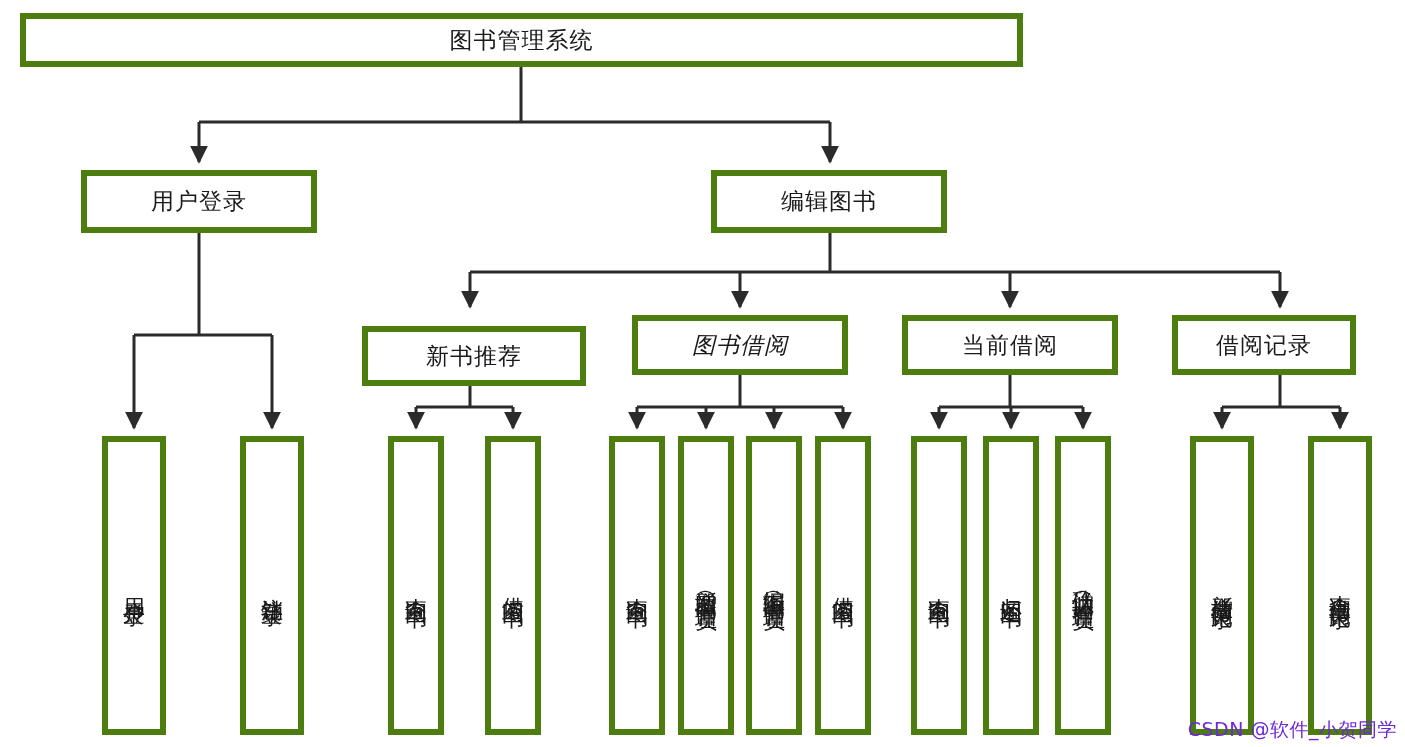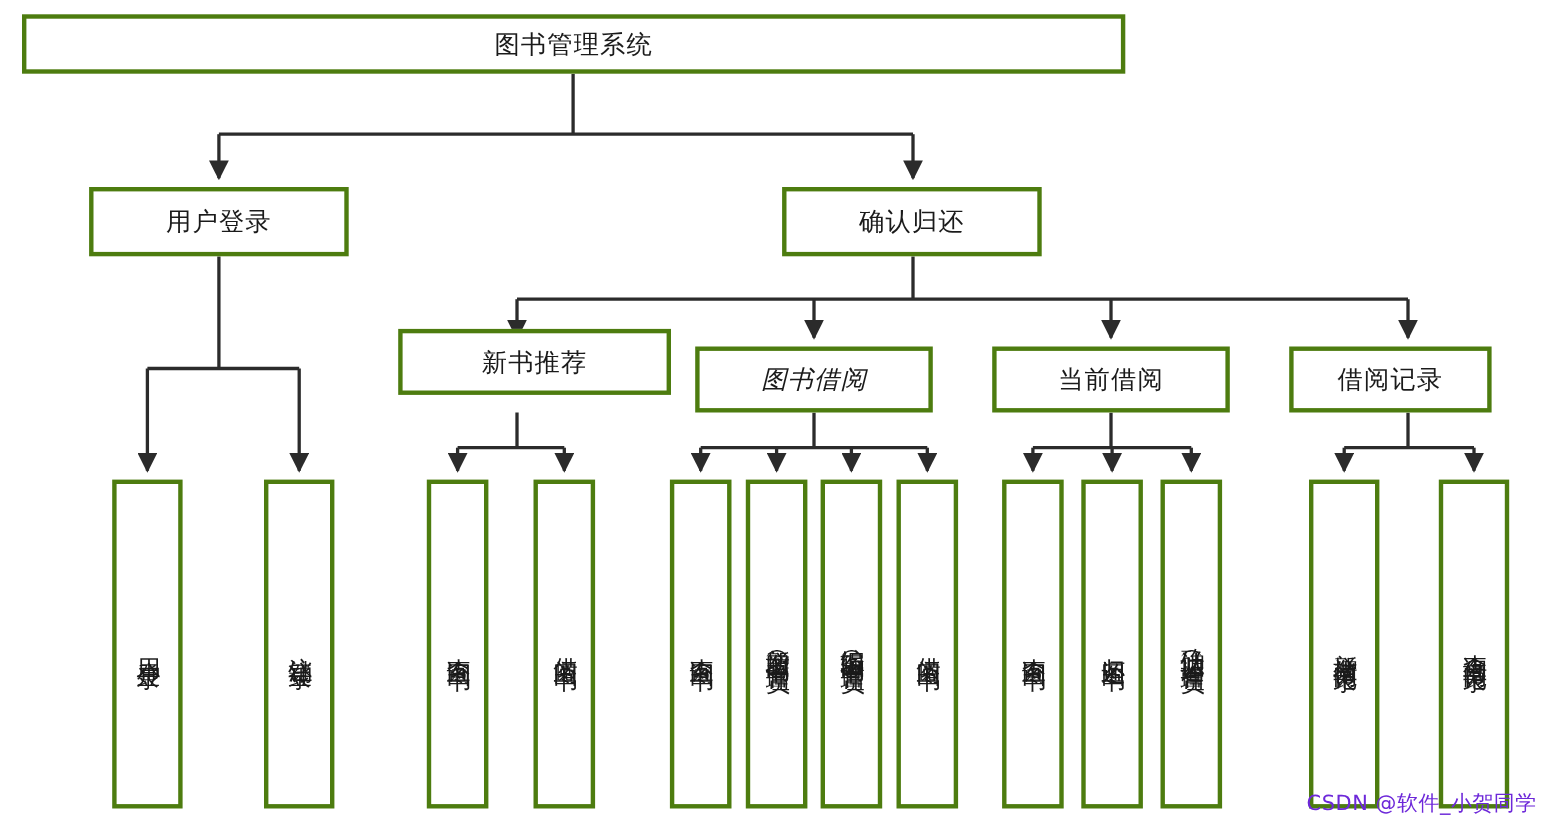--- a/index.html
+++ b/index.html
@@ -23,21 +23,21 @@
     position: absolute;
     left: 0;
     top: 0;
     width: 1405px;
     height: 747px;
     pointer-events: none;
   }
   .node {
     position: absolute;
     box-sizing: border-box;
-    border: 4px solid #4d7c0f;
+    border: 6px solid #4d7c0f;
     background: #ffffff;
     display: flex;
     align-items: center;
     justify-content: center;
     color: #1a1a1a;
     text-align: right;
   }
   .node.h-node {
     font-size: 23px;
     letter-spacing: 1px;
@@ -124,24 +124,24 @@
   </svg>
 
   <div class="node h-node" style="left:20px; top:13px; width:1003px; height:54px;">
     <span class="label">图书管理系统</span>
   </div>
 
   <div class="node h-node" style="left:81px; top:170px; width:236px; height:63px;">
     <span class="label">用户登录</span>
   </div>
   <div class="node h-node" style="left:711px; top:170px; width:236px; height:63px;">
-    <span class="label">确认归还</span>
+    <span class="label">编辑图书</span>
   </div>
 
-  <div class="node h-node" style="left:362px; top:299px; width:248px; height:60px;">
+  <div class="node h-node" style="left:362px; top:326px; width:224px; height:60px;">
     <span class="label">新书推荐</span>
   </div>
   <div class="node h-node" style="left:632px; top:315px; width:216px; height:60px;font-style:italic;">
     <span class="label">图书借阅</span>
   </div>
   <div class="node h-node" style="left:902px; top:315px; width:216px; height:60px;font-family:Liberation Mono, monospace;">
     <span class="label">当前借阅</span>
   </div>
   <div class="node h-node" style="left:1172px; top:315px; width:184px; height:60px;">
     <span class="label">借阅记录</span>

